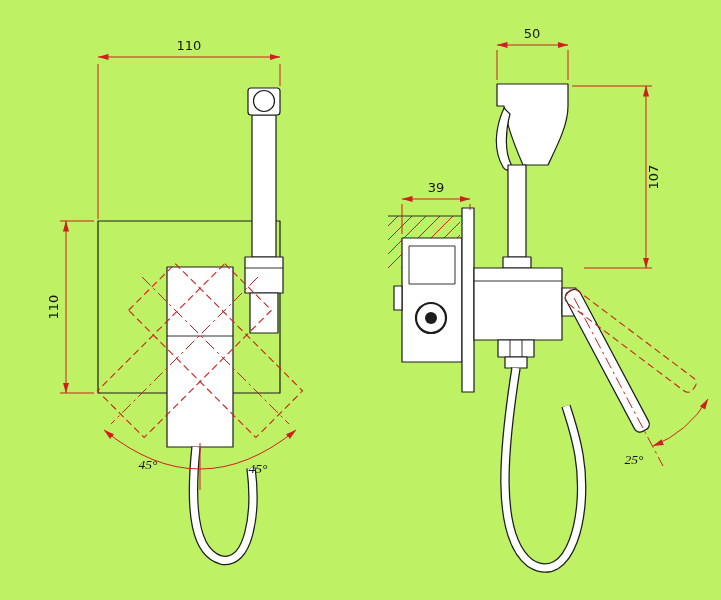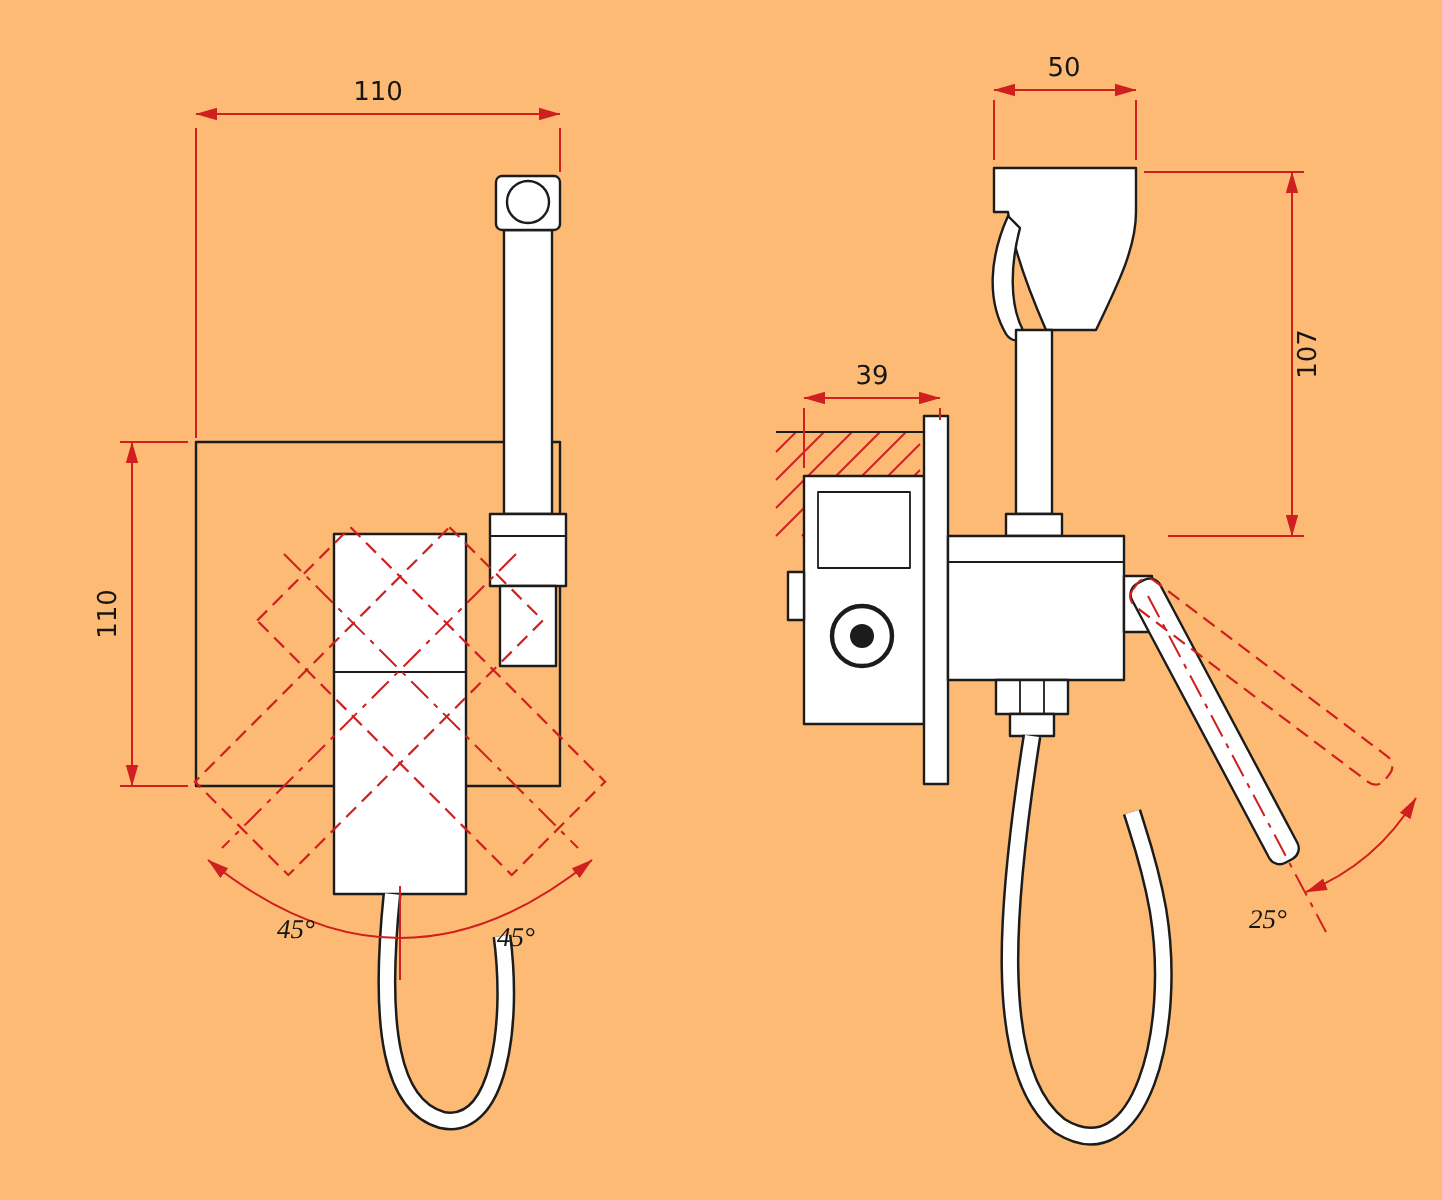--- a/index.html
+++ b/index.html
@@ -1,16 +1,16 @@
 <!DOCTYPE html>
 <html><head>
 <meta charset="utf-8">
 <style>
   html,body{margin:0;padding:0;background:#ffffff;}
-  .stage{position:relative;width:721px;height:600px;background:#fdba74;overflow:hidden;}
+  .stage{position:relative;width:721px;height:600px;background:#bef264;overflow:hidden;}
   svg{display:block;}
   .ln{stroke:#1c1c1c;stroke-width:1.2;fill:none;stroke-linejoin:round;}
   .wfill{stroke:#1c1c1c;stroke-width:1.2;fill:#ffffff;stroke-linejoin:round;}
   .thin{stroke-width:0.9;}
   .dim{stroke:#cf1f1f;stroke-width:1;fill:none;}
   .dash{stroke:#cf1f1f;stroke-width:1.1;fill:none;stroke-dasharray:7 4;}
   .dashdot{stroke:#cf1f1f;stroke-width:1;fill:none;stroke-dasharray:12 4 2.5 4;}
   .hatch{stroke:#cf1f1f;stroke-width:1;}
   .tube-o{stroke:#1c1c1c;stroke-width:9.5;fill:none;stroke-linecap:butt;}
   .tube-i{stroke:#ffffff;stroke-width:7;fill:none;stroke-linecap:butt;}

